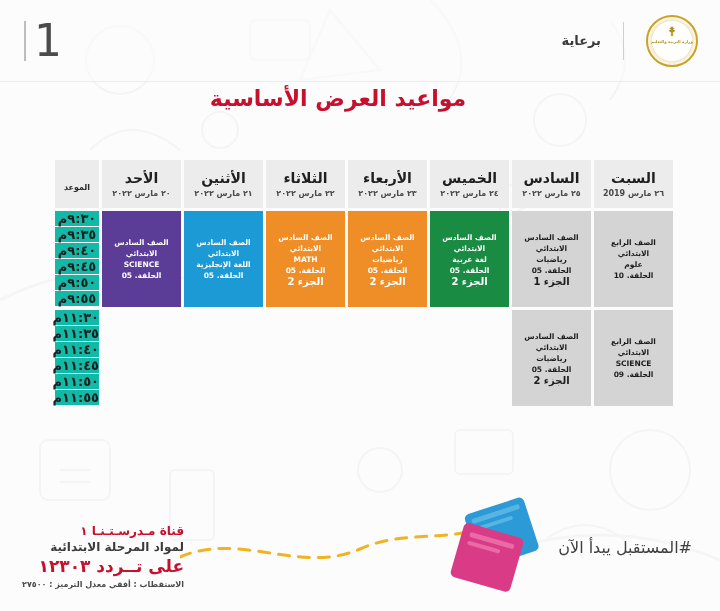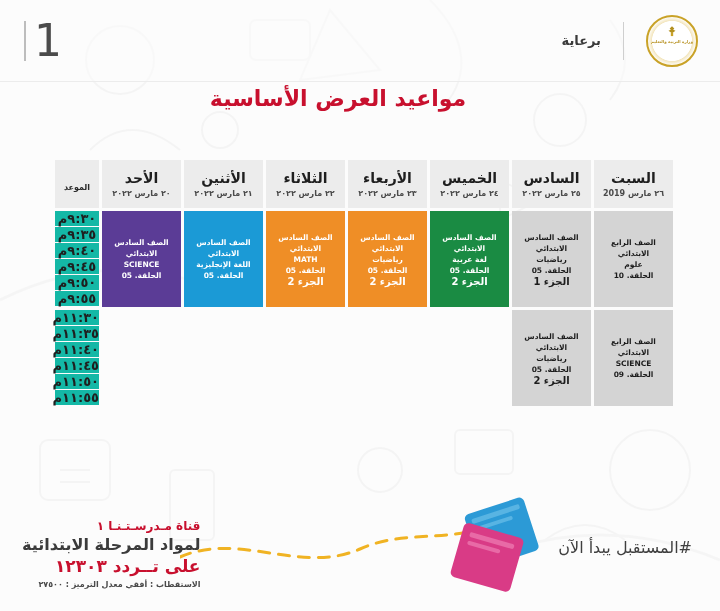--- a/index.html
+++ b/index.html
@@ -159,21 +159,21 @@
     font-size: 16px; color: #3f3f3f; font-weight: normal;
     direction: rtl;
   }
   #dashed-path { position: absolute; left: 180px; bottom: 28px; }
   #books { position: absolute; left: 0; right: 0; bottom: 0; }
   #footer-left {
     position: absolute; left: 22px; bottom: 22px;
     text-align: right; direction: rtl;
   }
   #fl-line1 { font-size: 12px; font-weight: bold; color: #c8102e; letter-spacing: 1px; }
-  #fl-line2 { font-size: 16px; font-weight: bold; color: #3b3b3b; margin-top: 2px; }
+  #fl-line2 { font-size: 12px; font-weight: bold; color: #3b3b3b; margin-top: 2px; }
   #fl-line3 { font-size: 17px; font-weight: bold; color: #c8102e; letter-spacing: 1px; margin-top: 2px; }
   #fl-line4 { font-size: 8px; font-weight: bold; color: #4a4a4a; margin-top: 4px; }
 </style>
 </head>
 <body>
 
 <div id="page">
 
   <svg id="doodles" width="720" height="611" viewBox="0 0 720 611" aria-hidden="true">
     <g stroke="#ededed" stroke-width="2" fill="none">

